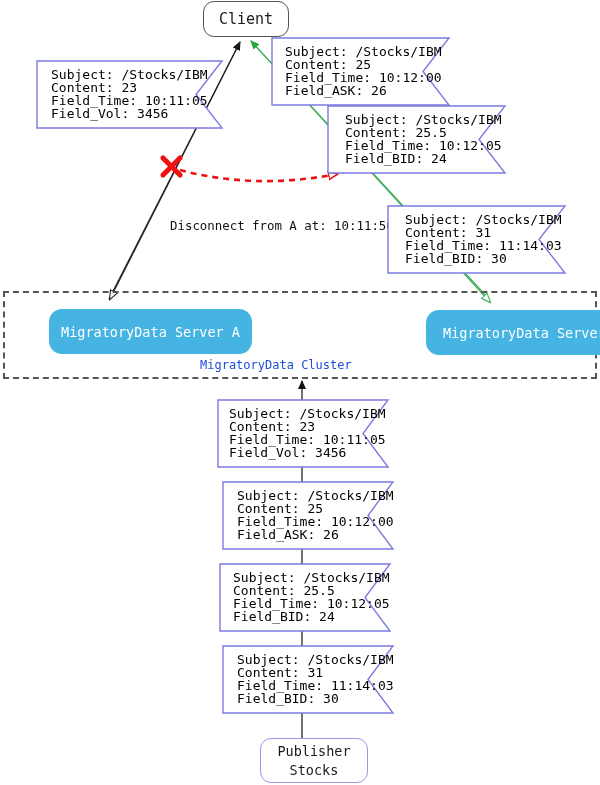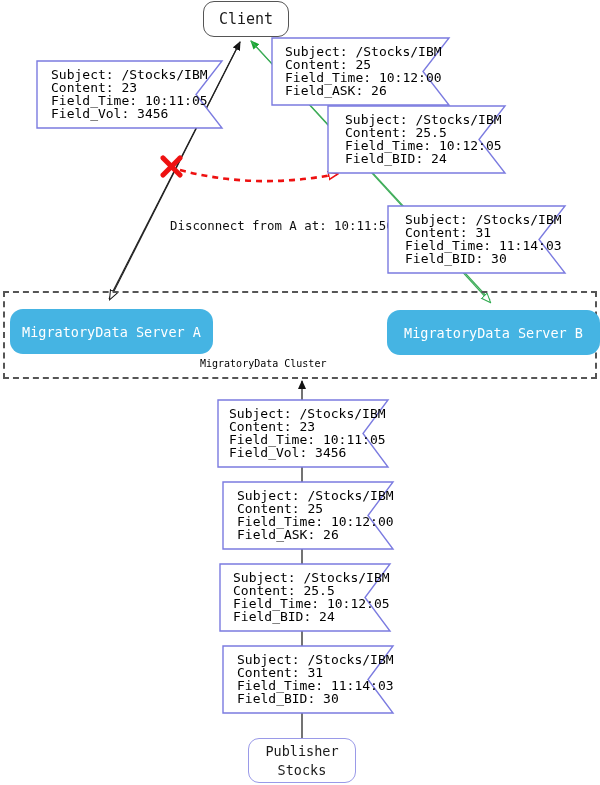--- a/index.html
+++ b/index.html
@@ -9,24 +9,24 @@
   svg.layer{position:absolute;left:0;top:0;width:600px;height:785px;overflow:visible;}
   #edges{z-index:1;}
   #nodes{position:absolute;left:0;top:0;width:600px;height:723px;z-index:2;}
 
   .node{position:absolute;box-sizing:border-box;}
 
   .rounded{border-radius:11px;display:flex;align-items:center;justify-content:center;
            text-align:center;white-space:pre;}
   .client-box{border:1.3px solid #555555;background:#ffffff;color:#1a1a1a;font-size:15px;}
   .pub-box{border:1.3px solid #9a9ae8;background:#ffffff;color:#1a1a1a;font-size:13.5px;line-height:1.35;}
-  .server-box{background:#45b4e3;color:#ffffff;font-size:13.5px;border-radius:13px;}
+  .server-box{background:#45b4e3;color:#ffffff;font-size:13.5px;border-radius:13px;margin-left:39px;}
 
   .cluster-frame{border:2px dashed #555555;background:transparent;}
-  .cluster-label{position:absolute;color:#000000;font-size:10px;white-space:pre;}
+  .cluster-label{position:absolute;color:#1d4ed8;font-size:12px;white-space:pre;}
 
   
   .msg{position:absolute;}
   .msg .flagsvg{position:absolute;left:0;top:0;overflow:visible;}
   .msg .txt{position:absolute;left:0;top:0;white-space:pre;color:#000000;
             font-size:13px;line-height:13px;}
 
   .disc-text{position:absolute;white-space:pre;color:#111111;font-size:12.4px;
              line-height:16.5px;text-align:right;}
 </style>
@@ -80,21 +80,21 @@
     <div class="cluster-label" style="left:200px;top:358px;">MigratoryData Cluster</div>
 
     <div class="node rounded server-box" style="left:10px;top:309px;width:203px;height:45px;">
       <span>MigratoryData Server A</span>
     </div>
 
     <div class="node rounded server-box" style="left:387px;top:310px;width:213px;height:45px;justify-content:center;">
       <span>MigratoryData Server B</span>
     </div>
 
-    <div class="node rounded pub-box" style="left:248px;top:738px;width:108px;height:45px;">
+    <div class="node rounded pub-box" style="left:260px;top:738px;width:108px;height:45px;">
       <span>Publisher
 Stocks</span>
     </div>
 
     <div class="disc-text" style="left:170px;top:185px;width:220px;text-align:left;">
       <div style="text-align:left;">Disconnect from A at: 10:11:50</div>
     </div>
 
     <div class="msg" style="left:36px;top:60px;width:187px;height:69px;">
       <svg class="flagsvg" width="187" height="69" viewBox="0 0 187 69">

